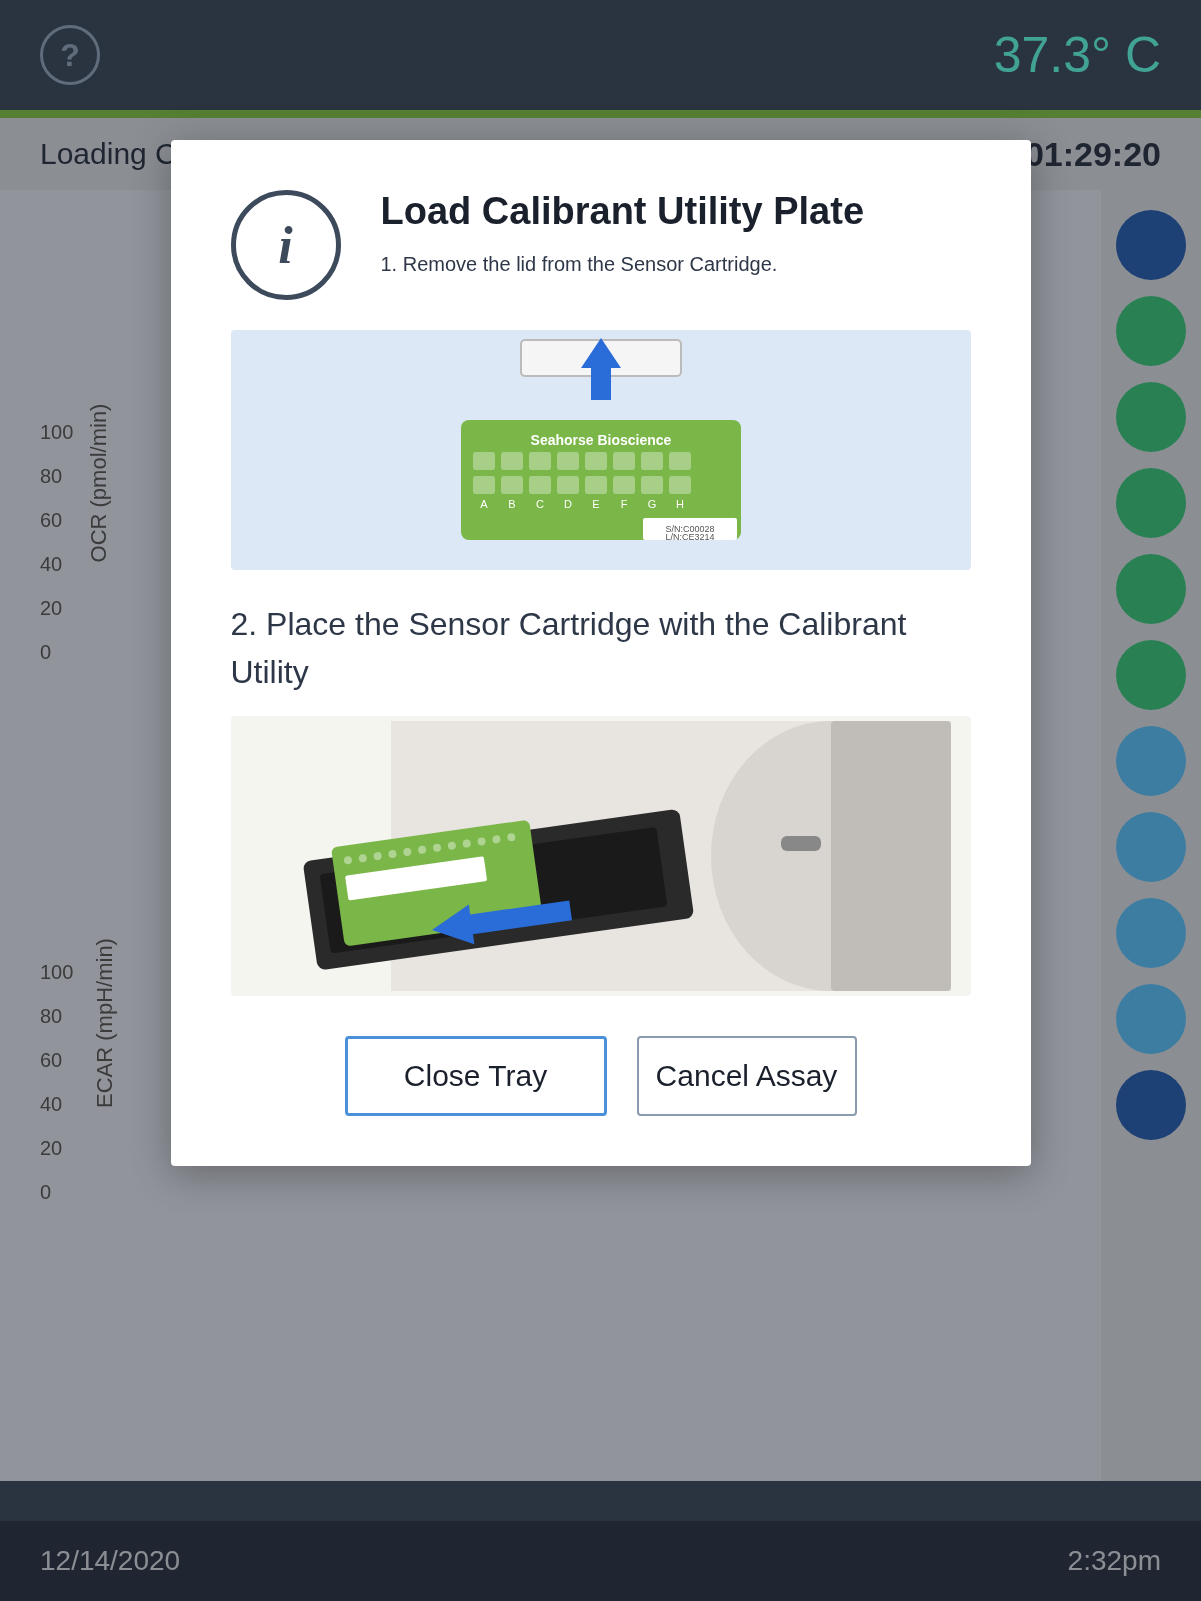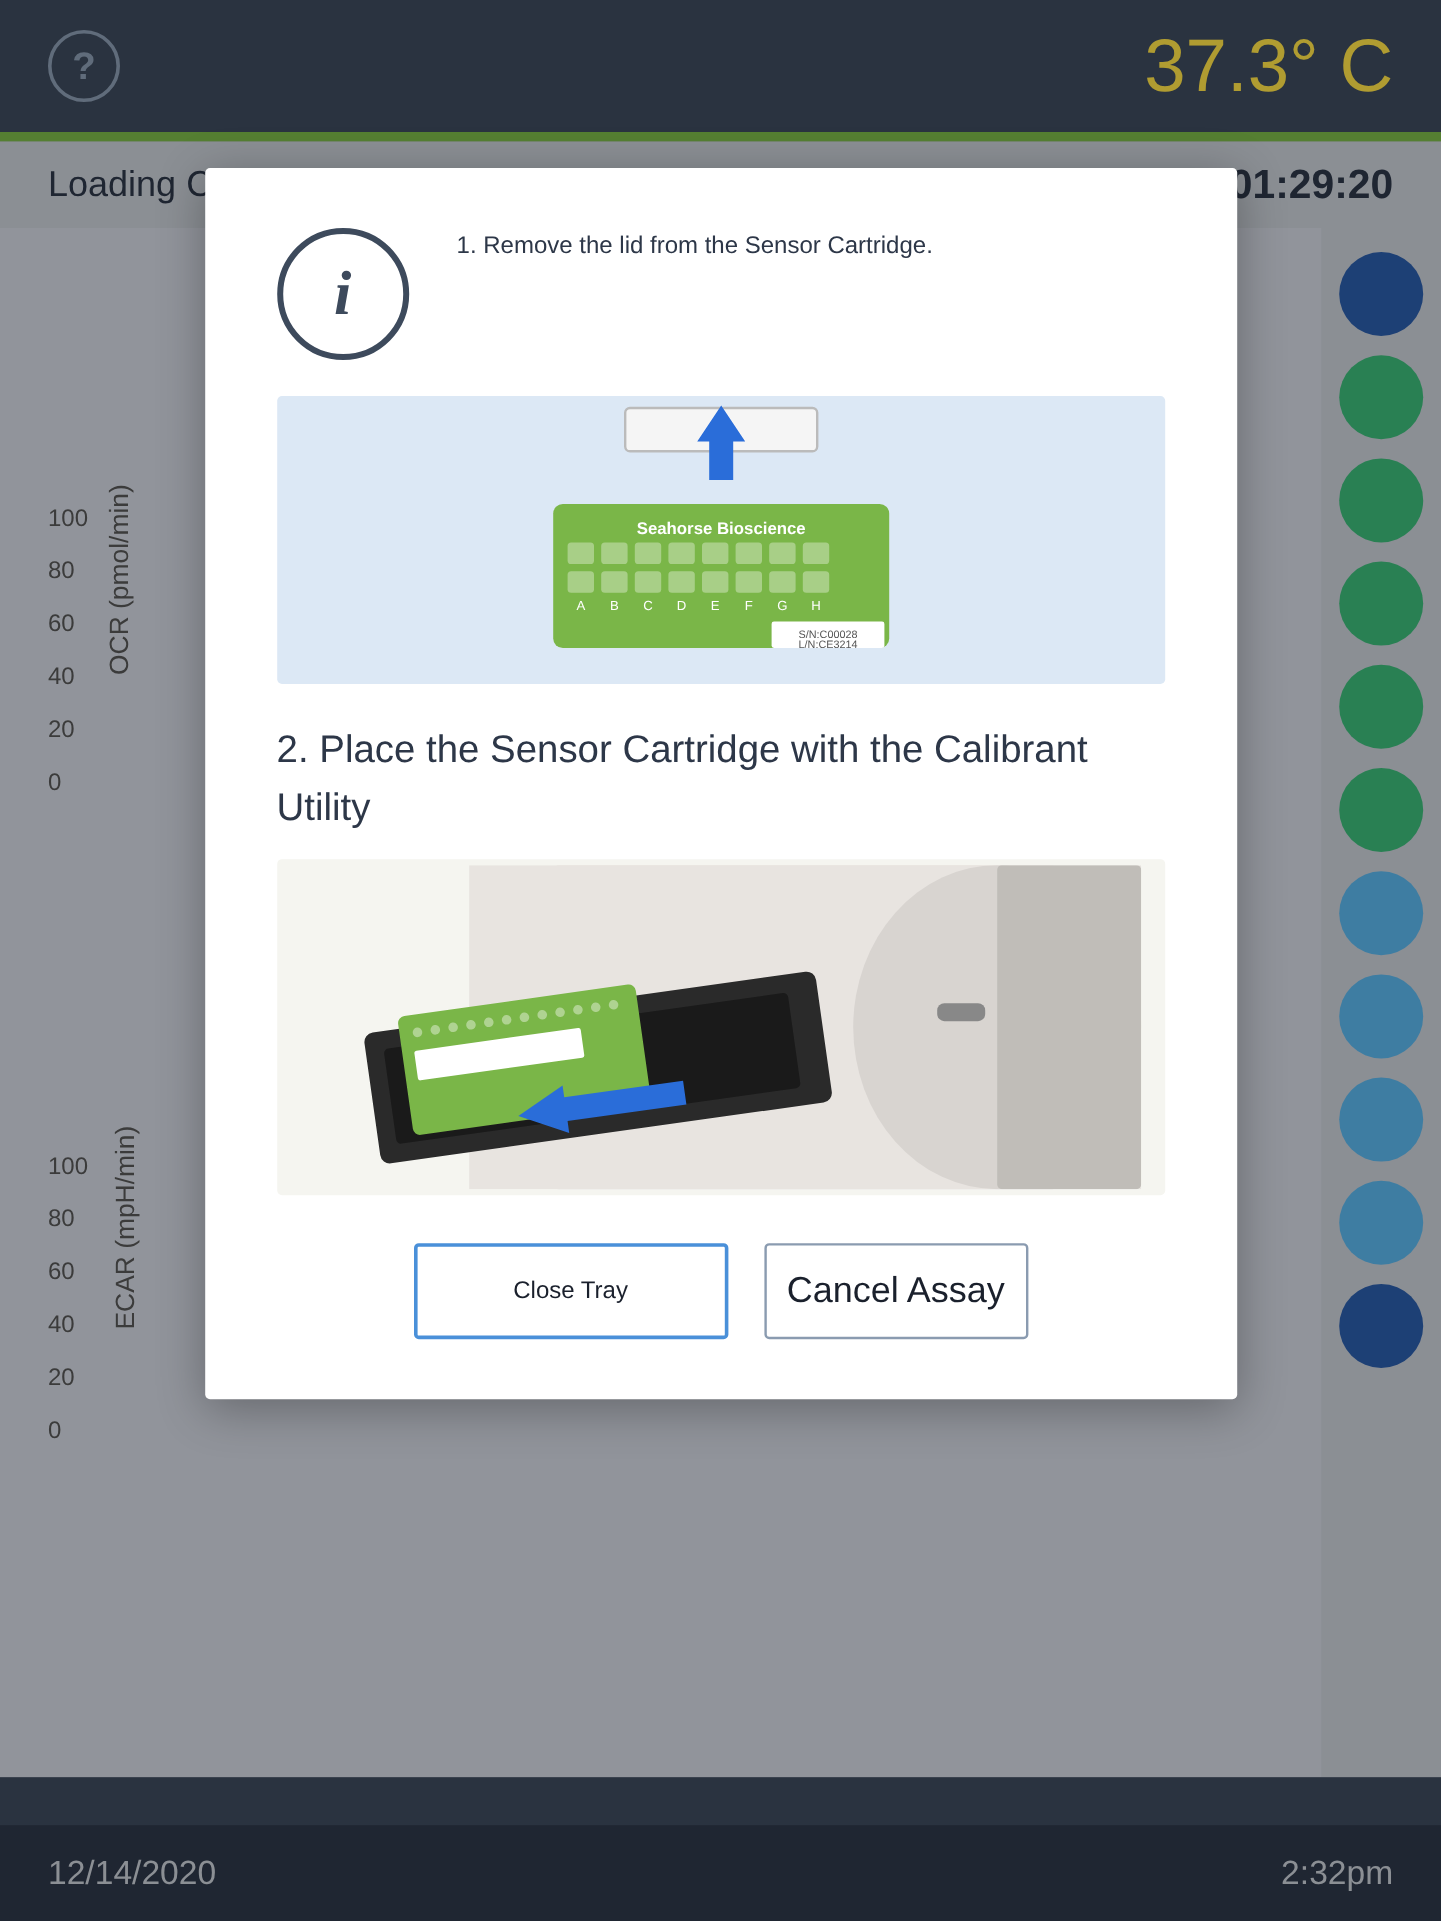--- a/index.html
+++ b/index.html
@@ -34,22 +34,22 @@
     .help-icon {
       width: 60px; height: 60px;
       border: 3px solid #8a9bb0;
       border-radius: 50%;
       display: flex; align-items: center; justify-content: center;
       color: #8a9bb0;
       font-size: 32px;
       font-weight: bold;
     }
     .temperature {
-      color: #fde047;
-      font-size: 62px;
+      color: #5eead4;
+      font-size: 50px;
       font-weight: 300;
       text-align: right;
     }
 
     
     .accent-bar {
       position: absolute;
       top: 110px; left: 0; right: 0;
       height: 8px;
       background: #7ab648;
@@ -277,21 +277,21 @@
       justify-content: center;
       margin-top: 10px;
     }
 
     .btn-close-tray {
       width: 262px;
       height: 80px;
       border: 3px solid #4a90d9;
       background: white;
       color: #1a202c;
-      font-size: 20px;
+      font-size: 30px;
       border-radius: 4px;
       cursor: pointer;
       display: flex;
       align-items: center;
       justify-content: center;
     }
 
     .btn-cancel-assay {
       width: 220px;
       height: 80px;
@@ -382,20 +382,21 @@
   <span>12/14/2020</span>
   <span>2:32pm</span>
 </div>
 
 <div class="modal-overlay">
   <div class="modal">
 
     <div class="modal-header">
       <div class="info-icon-circle">i</div>
       <div class="modal-title-section">
+        <div class="modal-title">Load Calibrant Utility Plate</div>
         <div class="modal-step">1. Remove the lid from the Sensor Cartridge.</div>
       </div>
     </div>
 
     <div class="instruction-image">
 
       <svg width="400" height="220" viewBox="0 0 400 220">
 
         <rect x="120" y="10" width="160" height="36" rx="4" fill="#f5f5f5" stroke="#bbb" stroke-width="2"></rect>
 

